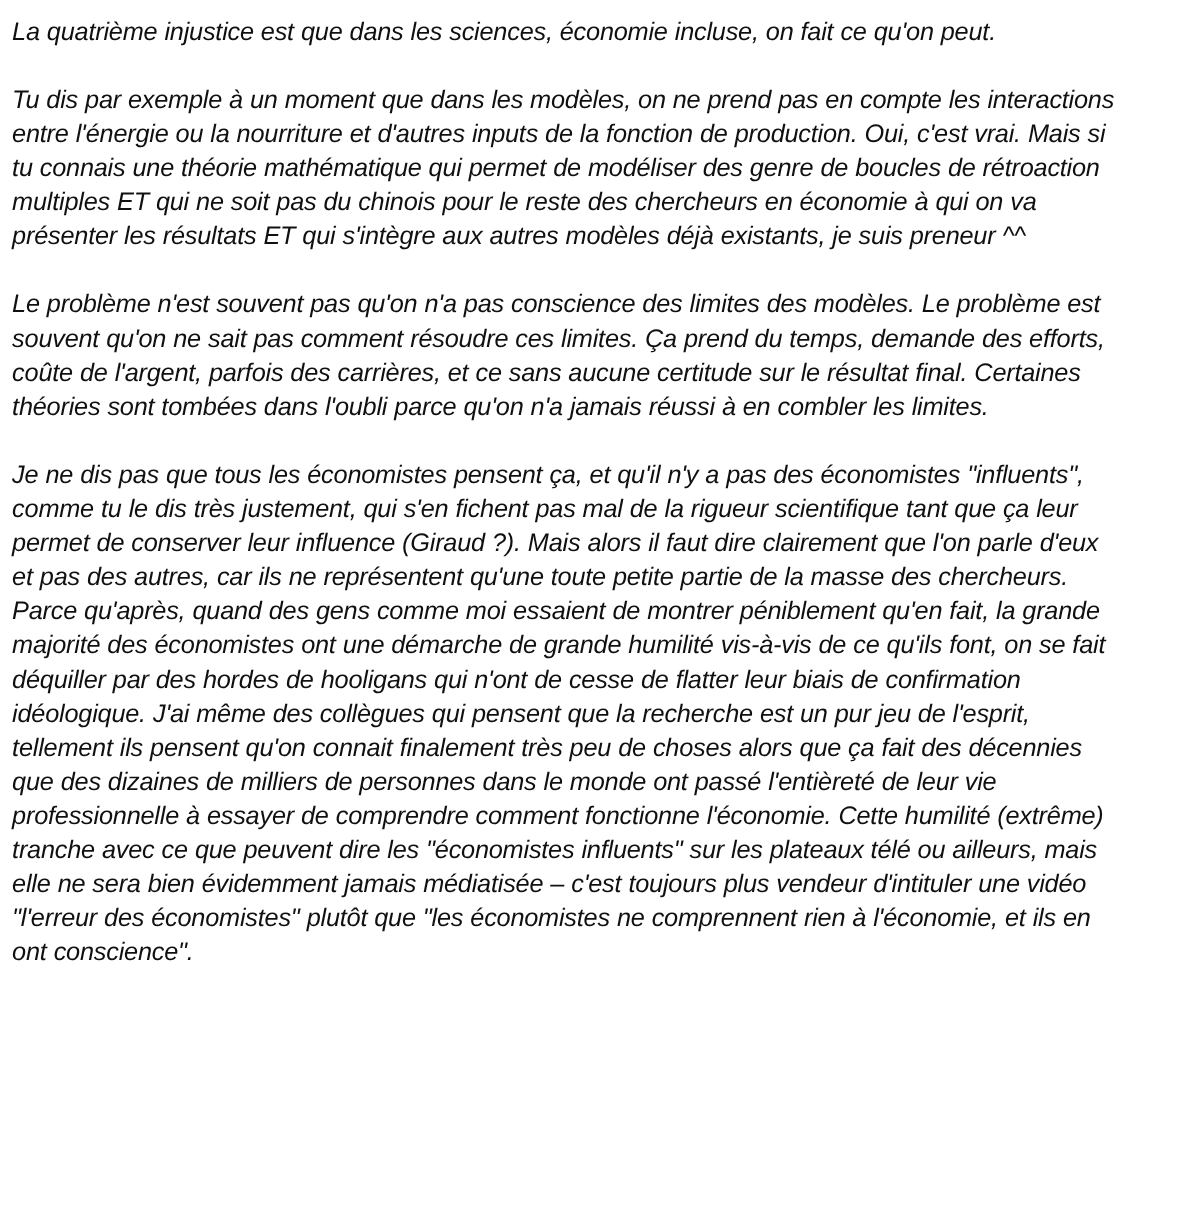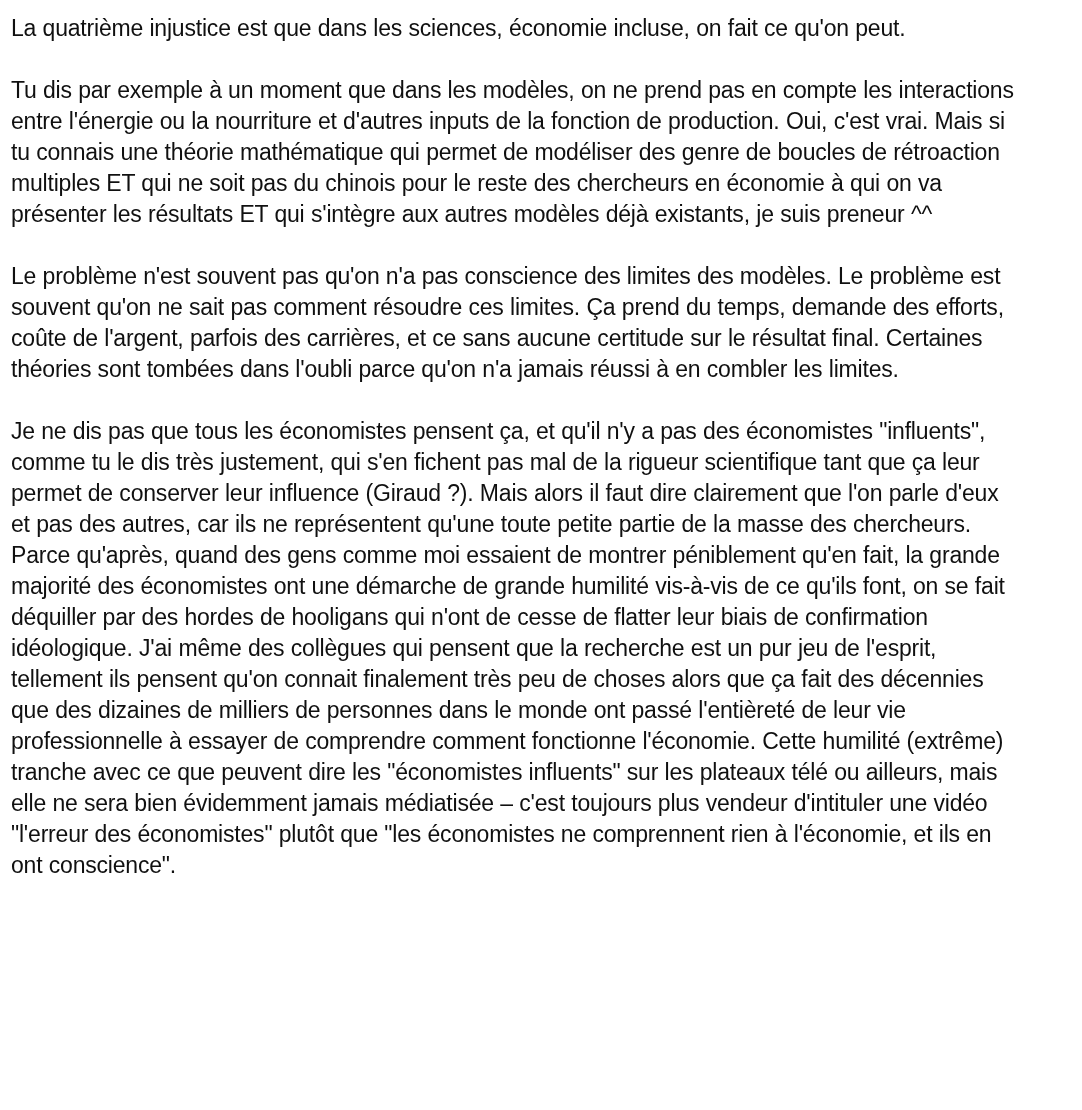--- a/index.html
+++ b/index.html
@@ -10,20 +10,21 @@
   body {
     width: 1082px;
     height: 1110px;
     overflow: hidden;
     font-family: "Liberation Sans", "DejaVu Sans", sans-serif;
   }
   .doc {
     box-sizing: border-box;
     padding: 13px 14px 0 11px;
     width: 1082px;
+    font-style: italic;
   }
   .doc p {
     margin: 0 0 31px 0;
     max-width: 1008px;
     font-size: 23px;
     line-height: 31px;
     letter-spacing: -0.2px;
     color: #101010;
     white-space: normal;
     word-spacing: 0.2px;

